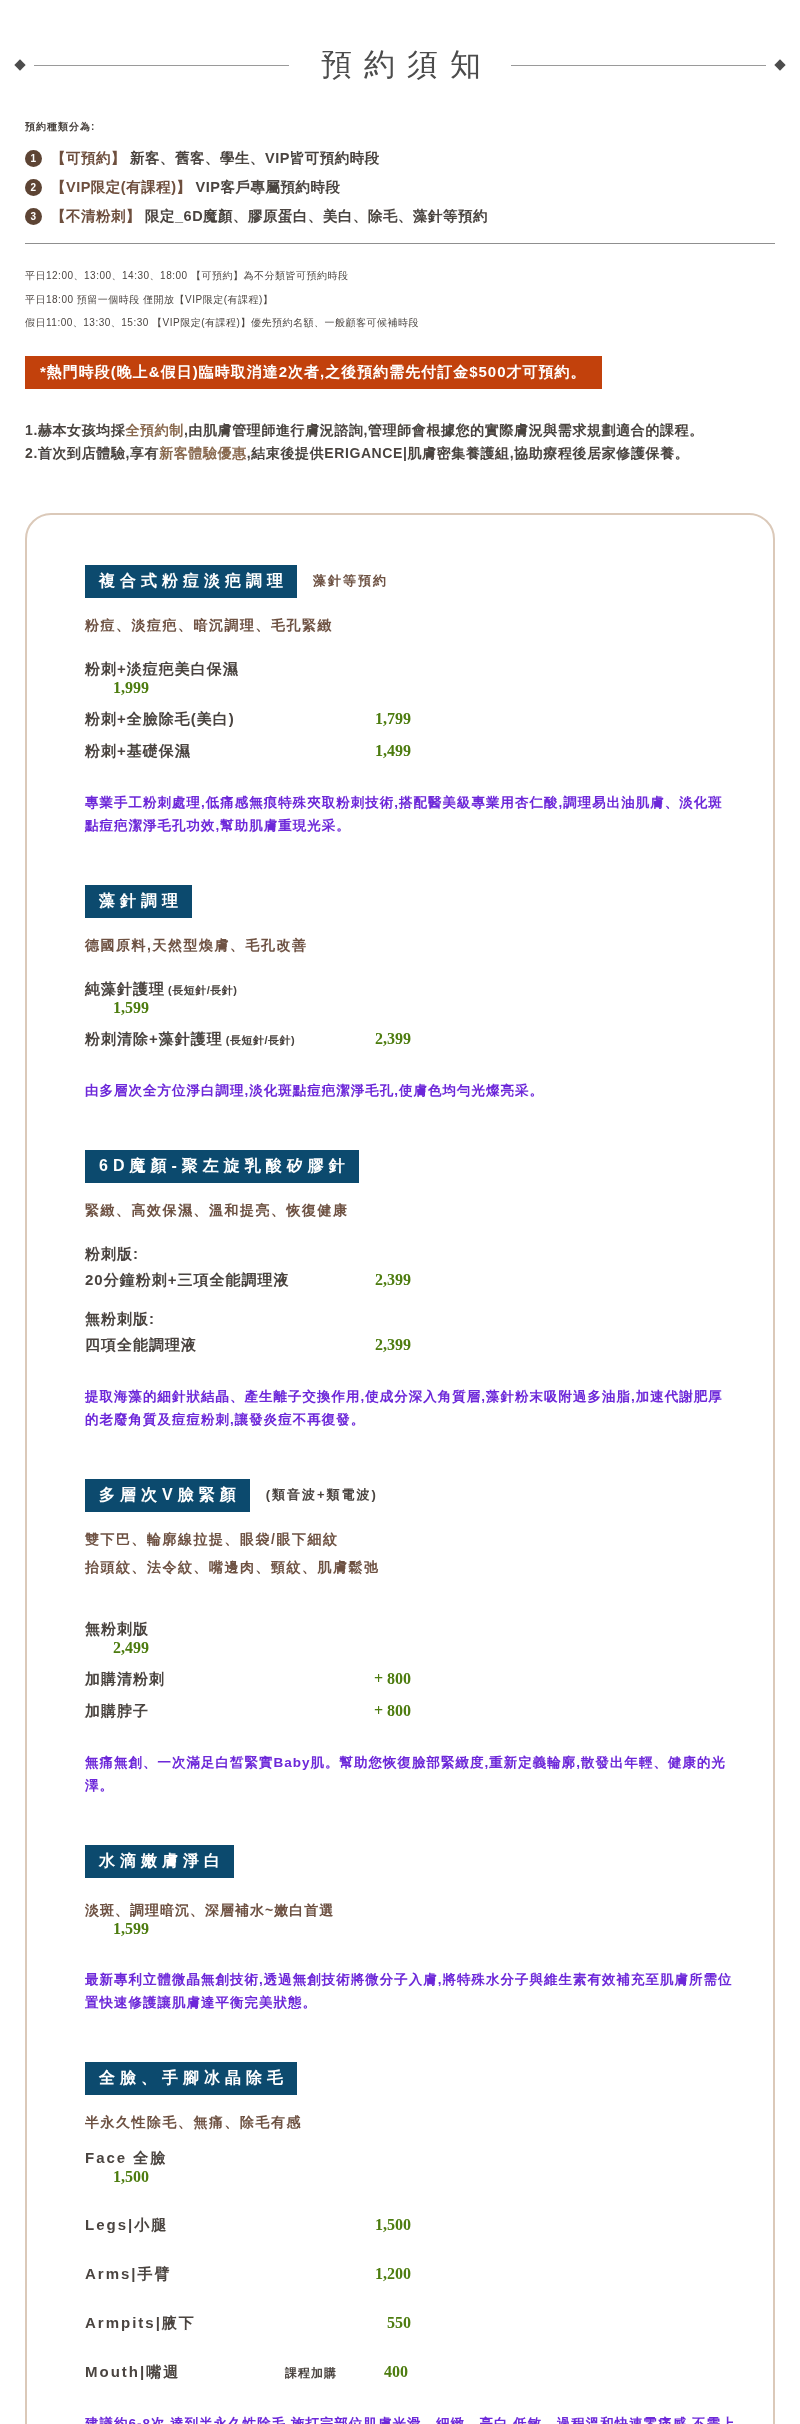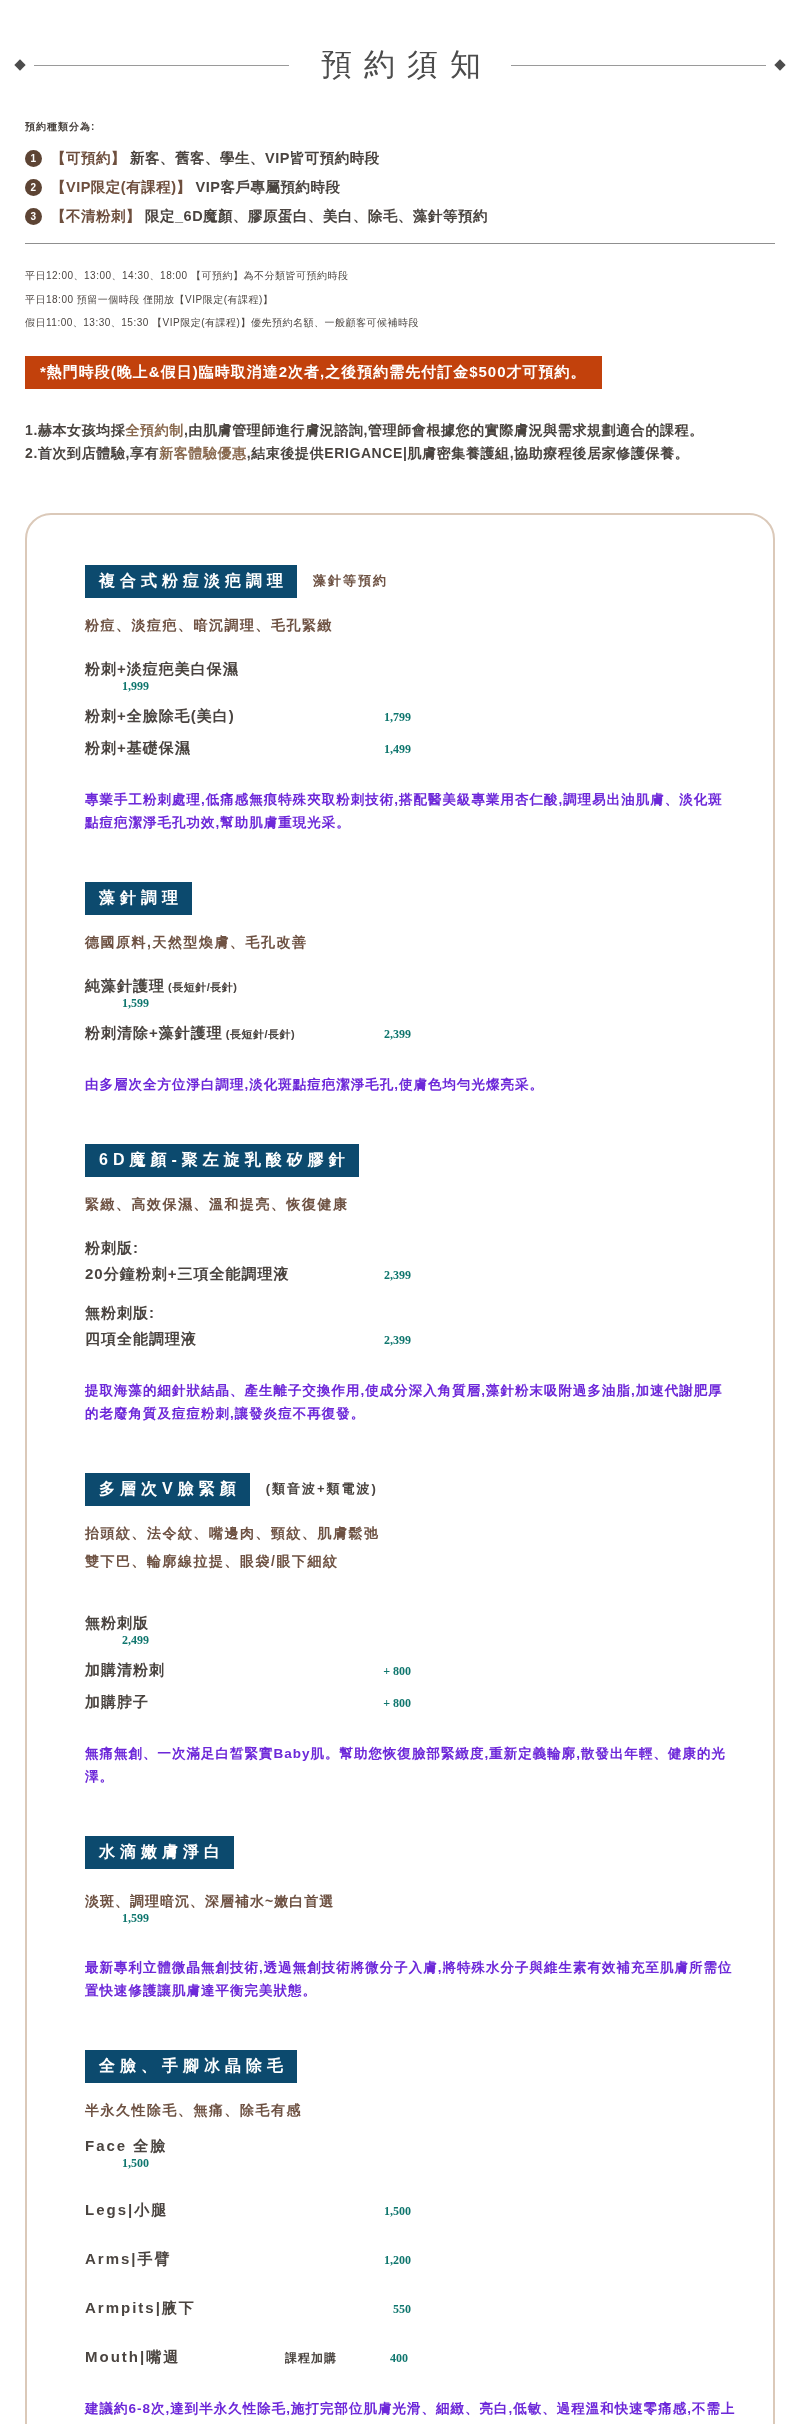--- a/index.html
+++ b/index.html
@@ -60,21 +60,21 @@
   .rows { margin-top:24px; }
   .rows.gap-lg { margin-top:42px; }
   .row { display:flex; align-items:baseline; margin-top:13px; }
   .row:first-child { margin-top:15px;flex-direction:column; }
   .row.spaced { margin-top:30px; }
   .row .label { width:262px; flex:none; font-size:15px; font-weight:bold; letter-spacing:1px; }
   .row .label.wide-ls { letter-spacing:2px; }
   .small-note { font-size:11px; font-weight:bold; letter-spacing:0.5px; margin-left:3px; }
   .price {
     font-family:"Liberation Serif","DejaVu Serif",serif; font-weight:bold;
-    font-size:12px; color:#0f766e; min-width:64px; text-align:right; white-space:nowrap;
+    font-size:16px; color:#4d7c0f; min-width:64px; text-align:right; white-space:nowrap;
   }
   .price-prefix { font-size:12px; font-weight:bold; color:#4a4440; margin-right:7px; letter-spacing:1px; }
   .group { margin-top:20px; }
   .group:first-child { margin-top:0; }
   .group-head { font-size:15px; font-weight:bold; letter-spacing:1px; }
   .group .row { margin-top:7px; }
   .desc {
     margin-top:30px; font-size:13.5px; font-weight:bold; color:#6d28d9;
     line-height:23px; letter-spacing:1px; max-width:690px;
   }
@@ -189,22 +189,22 @@
         </div>
       </div>
       <div class="desc">提取海藻的細針狀結晶、產生離子交換作用,使成分深入角質層,藻針粉末吸附過多油脂,加速代謝肥厚的老廢角質及痘痘粉刺,讓發炎痘不再復發。</div>
     </div>
 
     <div class="section">
       <div class="badge-row">
         <span class="badge">多層次V臉緊顏</span>
         <span class="badge-note dark">(類音波+類電波)</span>
       </div>
+      <div class="subtitle">雙下巴、輪廓線拉提、眼袋/眼下細紋</div>
       <div class="subtitle">抬頭紋、法令紋、嘴邊肉、頸紋、肌膚鬆弛</div>
-      <div class="subtitle">雙下巴、輪廓線拉提、眼袋/眼下細紋</div>
       <div class="rows gap-lg">
         <div class="row">
           <span class="label">無粉刺版</span>
           <span class="price">2,499</span>
         </div>
         <div class="row">
           <span class="label">加購清粉刺</span>
           <span class="price">+ 800</span>
         </div>
         <div class="row">

